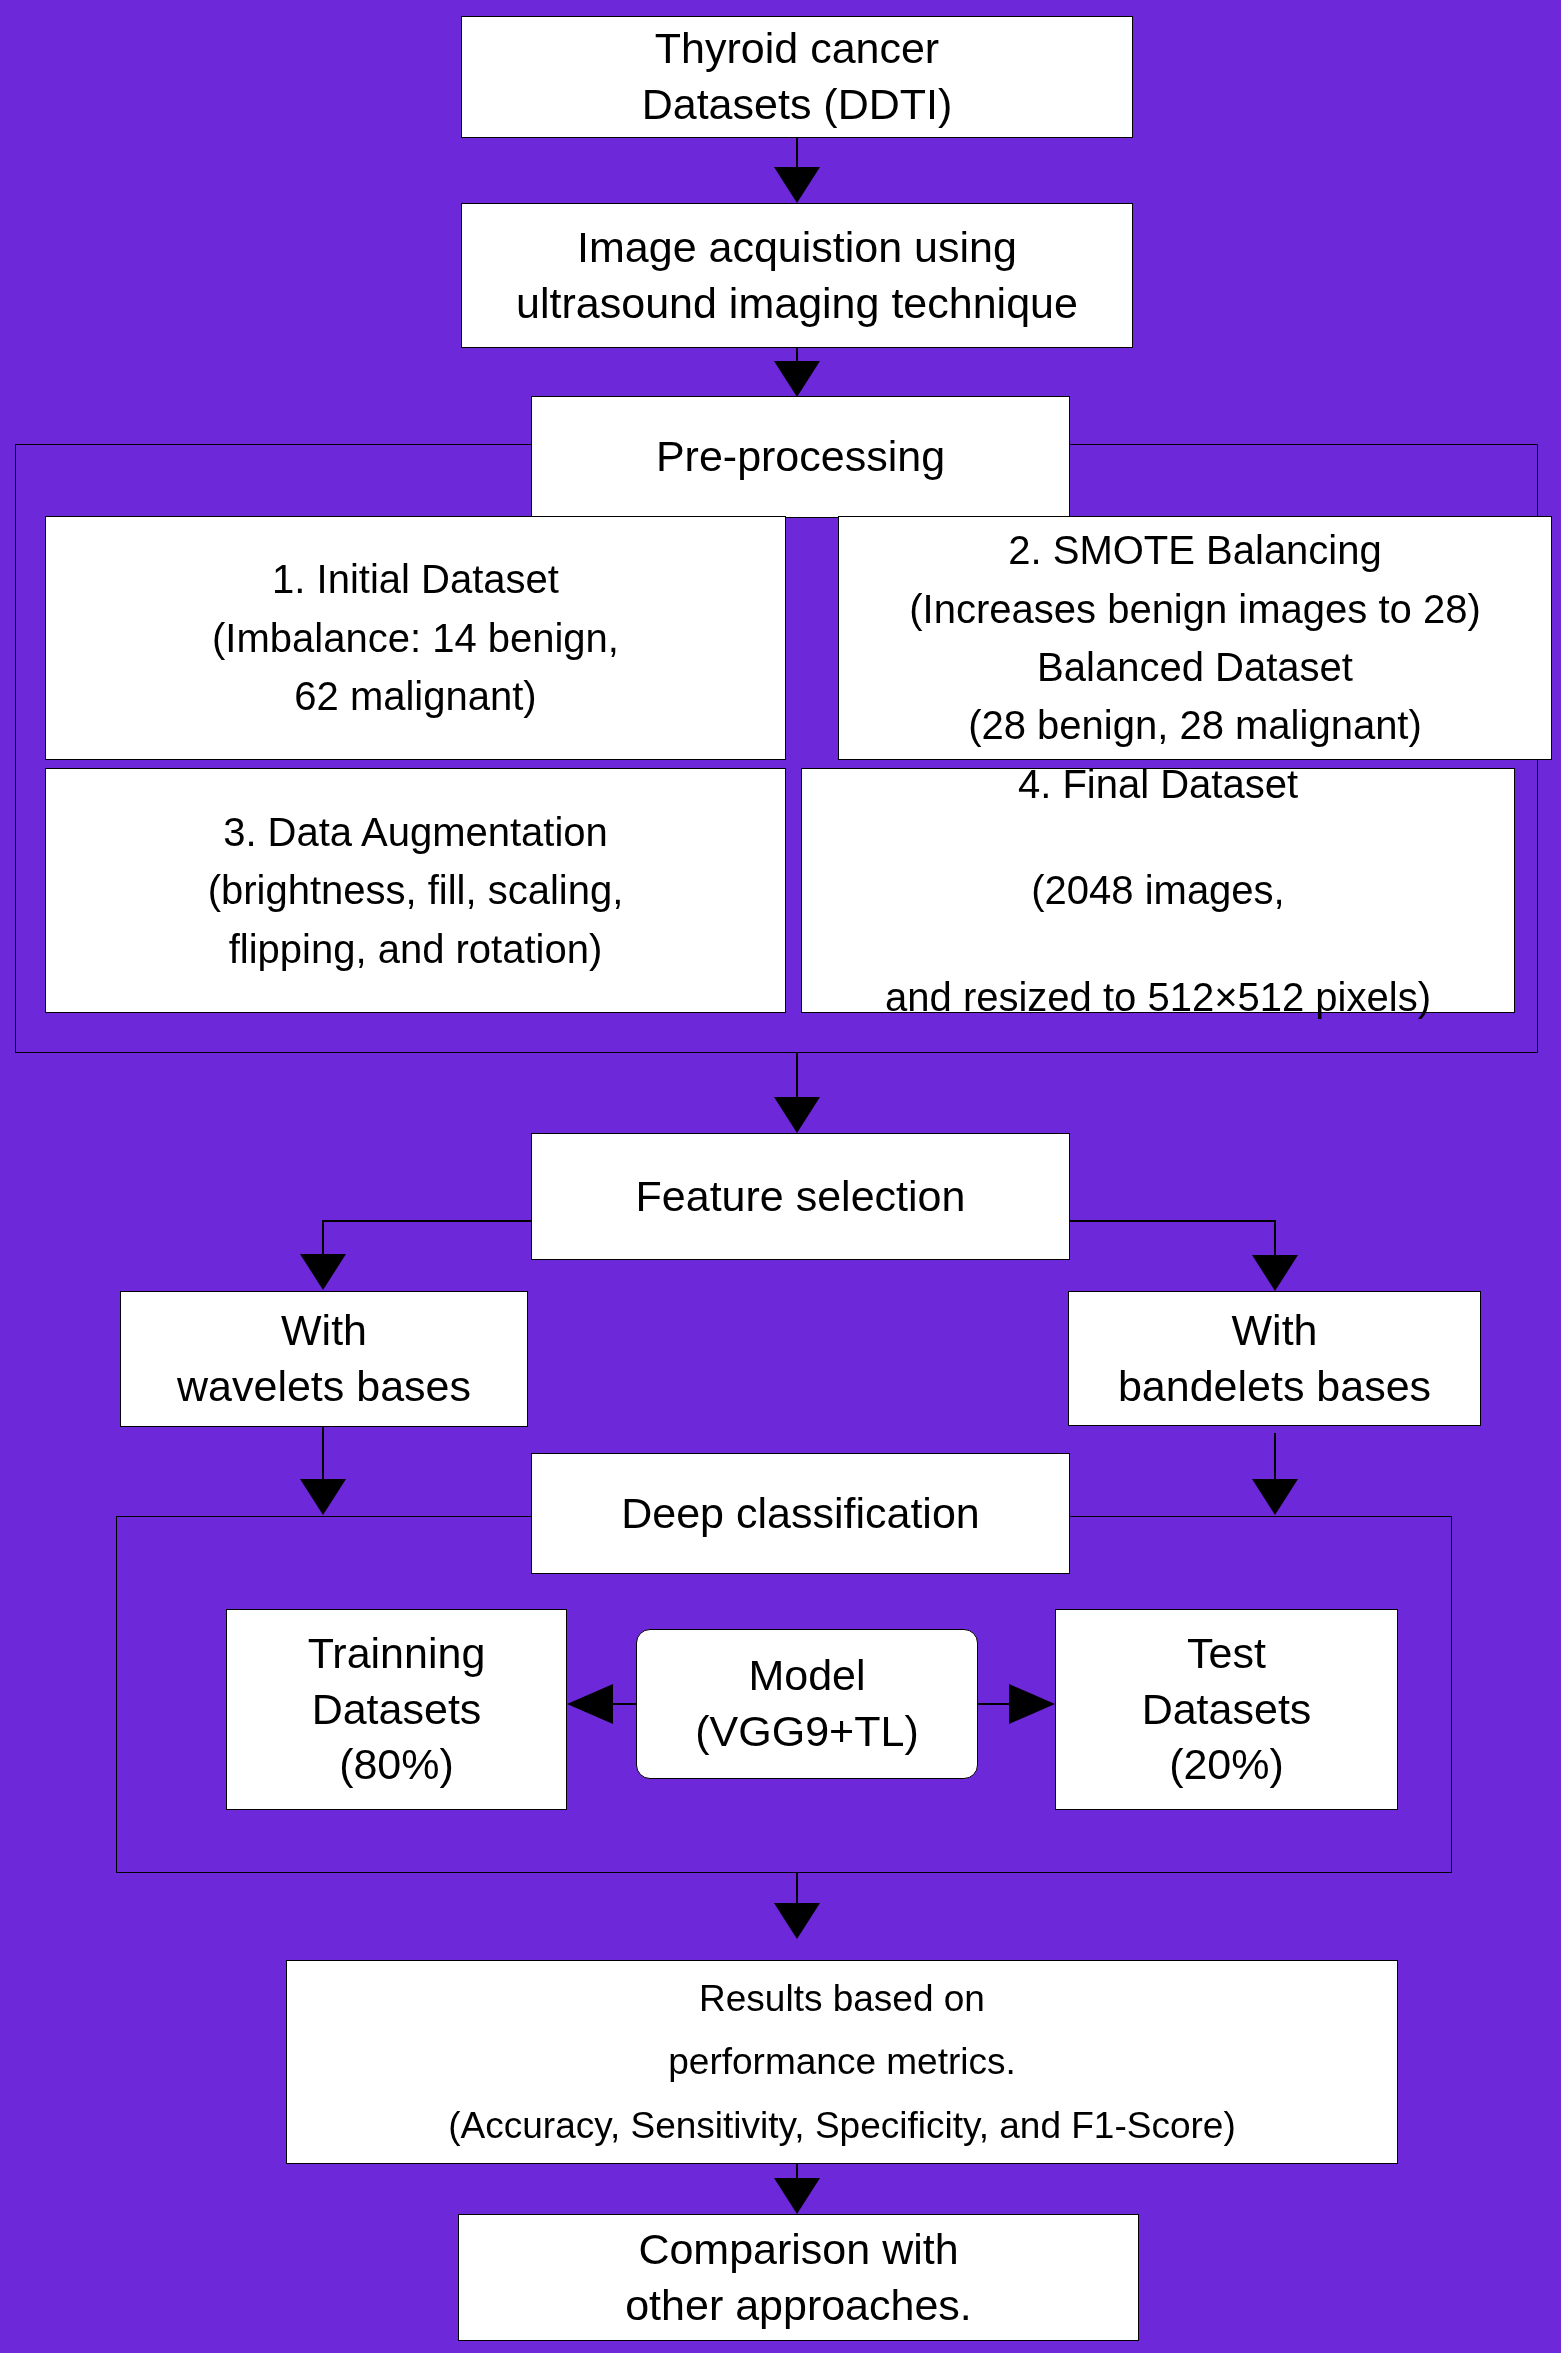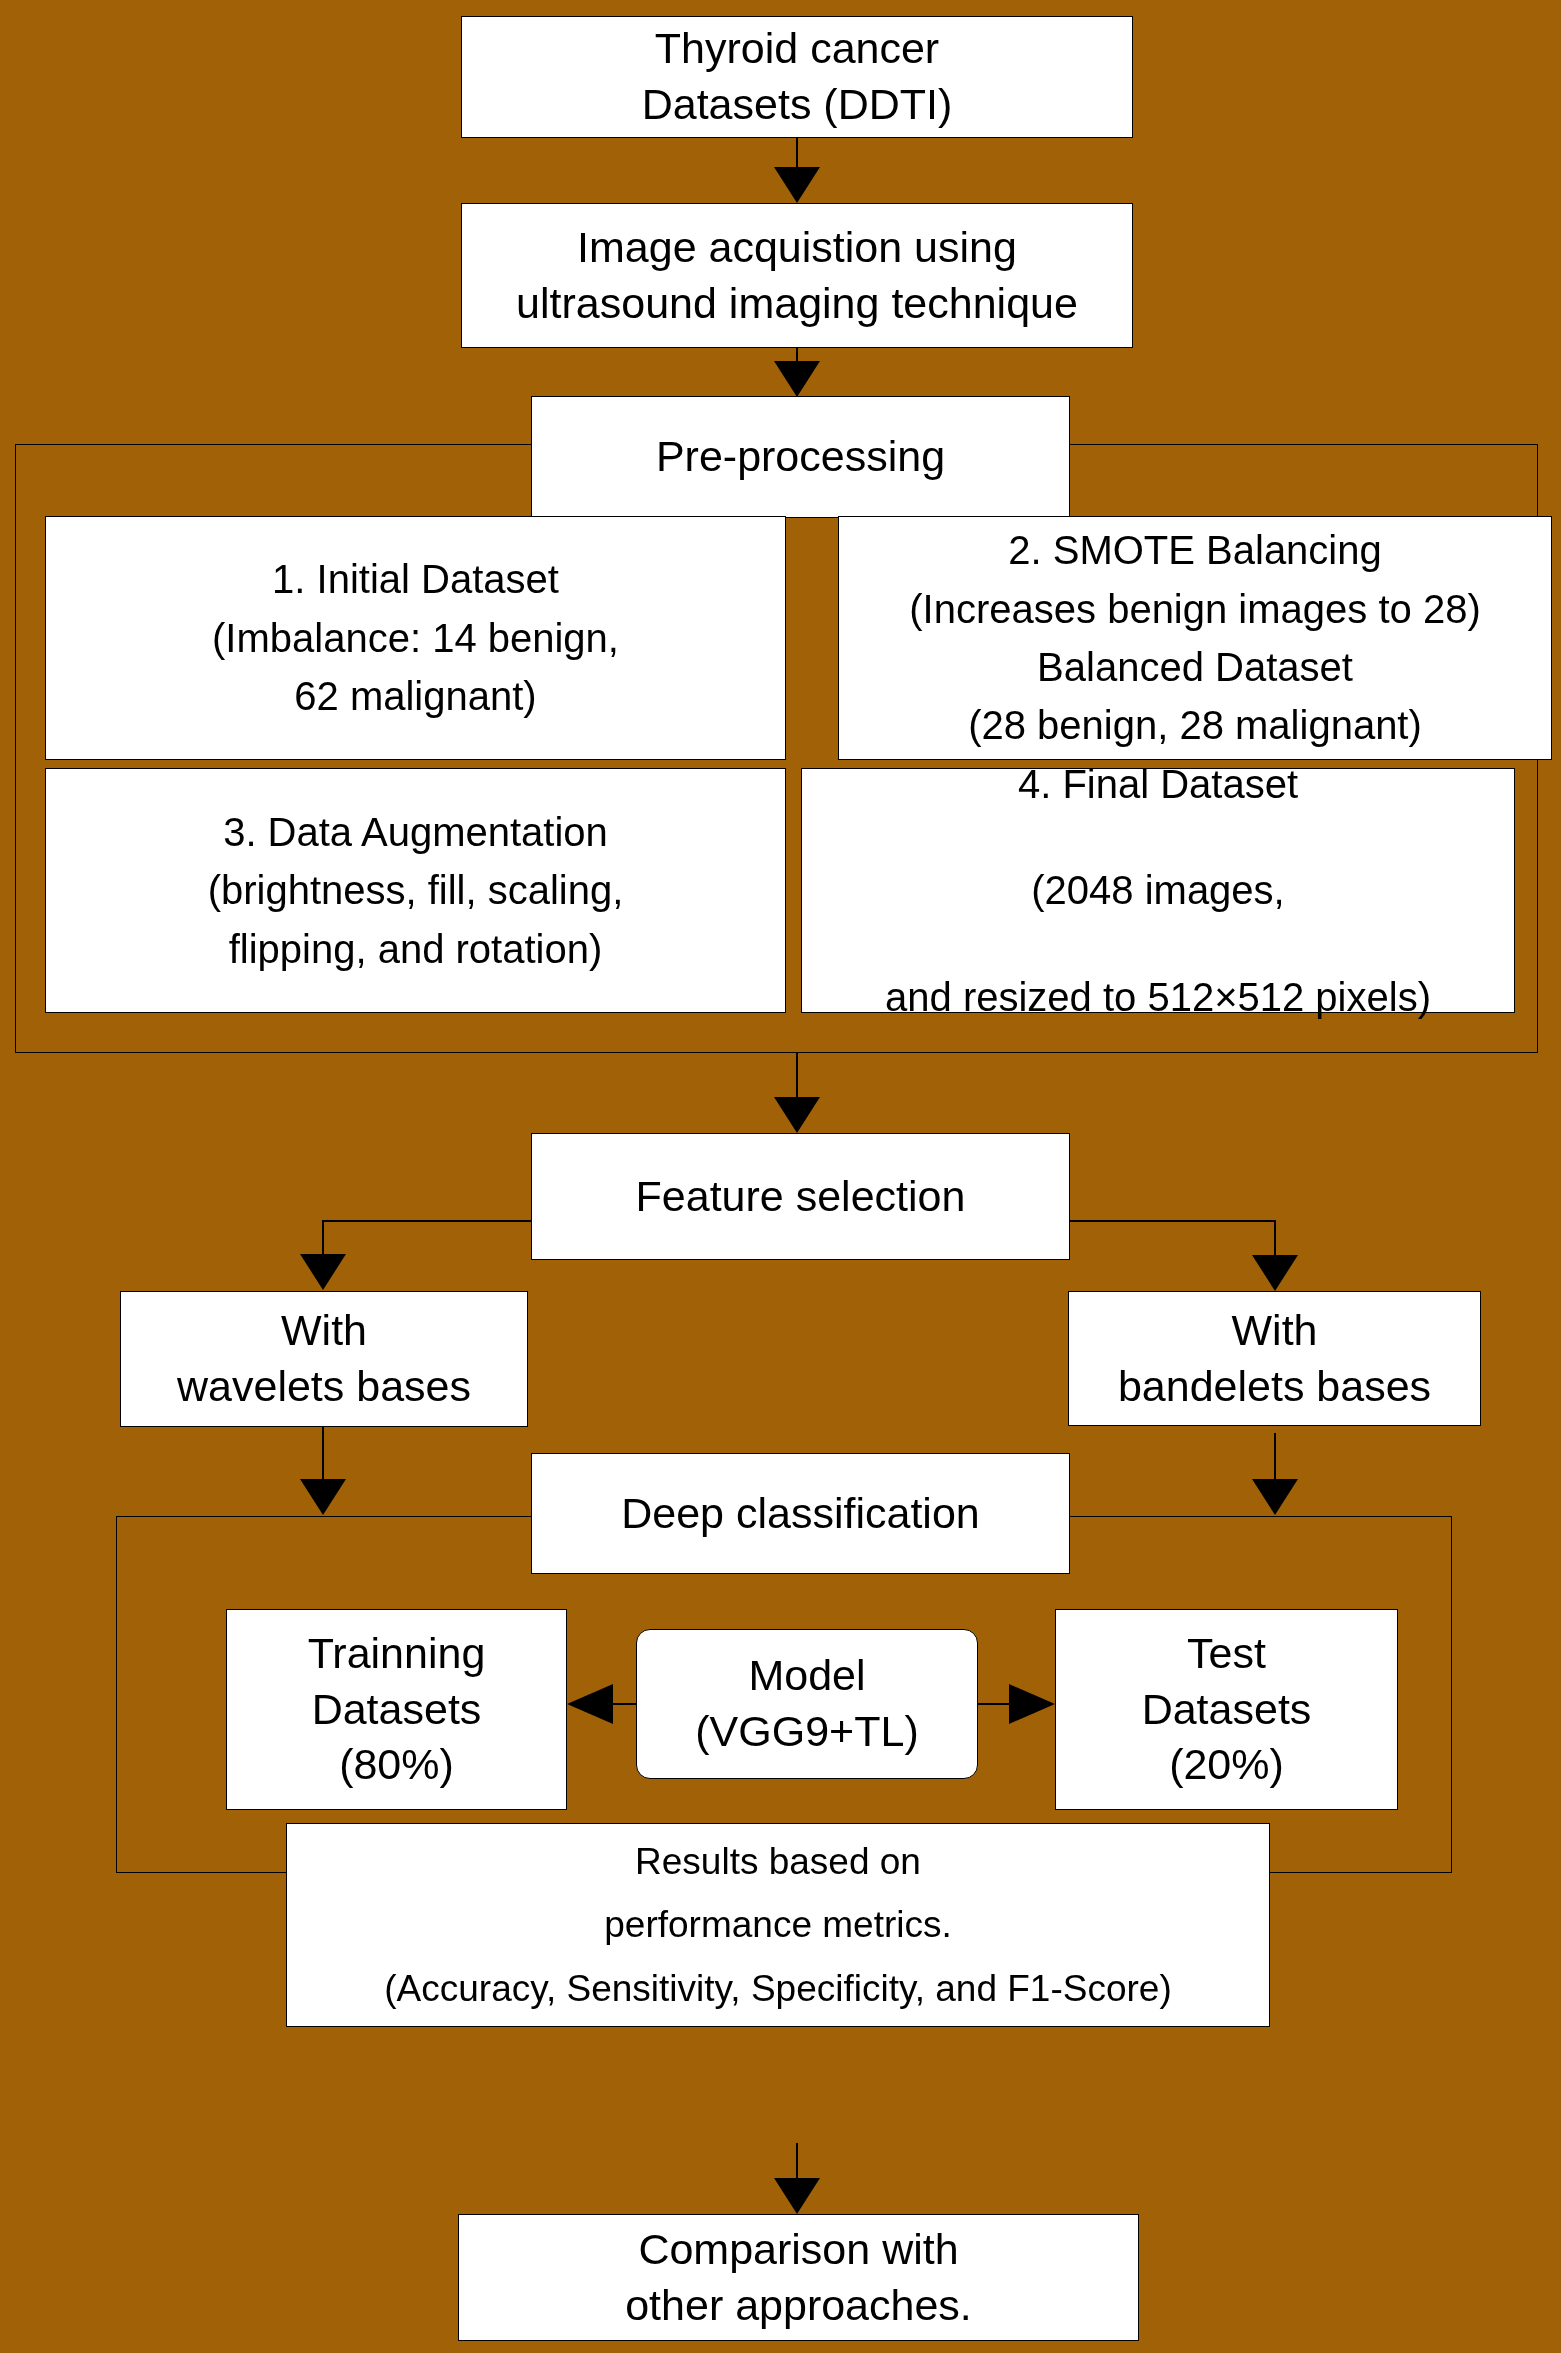--- a/index.html
+++ b/index.html
@@ -1,20 +1,20 @@
 <!DOCTYPE html>
 <html style="font-size:10.2px"><head>
 <meta charset="utf-8">
 <style>
   html,body{margin:0;padding:0;background:#ffffff;}
   .canvas{
     position:relative;
     width:1562px;
     height:2354px;
-    background:#a16207;
+    background:#6d28d9;
     font-family:"Liberation Sans","DejaVu Sans",sans-serif;
     color:#000000;
     overflow:hidden;
   }
   .node{
     position:absolute;
     border:1.9px solid #000000;
     background:#ffffff;
     box-sizing:border-box;
     display:flex;
@@ -166,21 +166,21 @@
     <span class="line">Model</span>
     <span class="line">(VGG9+TL)</span>
   </div>
 
   <div class="node font-a" style="left:1055px;top:1609px;width:343px;height:201px;">
     <span class="line">Test</span>
     <span class="line">Datasets</span>
     <span class="line">(20%)</span>
   </div>
 
-  <div class="node font-c" style="left:286px;top:1823px;width:984px;height:204px;">
+  <div class="node font-c" style="left:286px;top:1960px;width:1112px;height:204px;">
     <span class="line">Results based on</span>
     <span class="line">performance metrics.</span>
     <span class="line">(Accuracy, Sensitivity, Specificity, and F1-Score)</span>
   </div>
 
   <div class="node font-a" style="left:458px;top:2214px;width:681px;height:127px;">
     <span class="line">Comparison with</span>
     <span class="line">other approaches.</span>
   </div>
 

